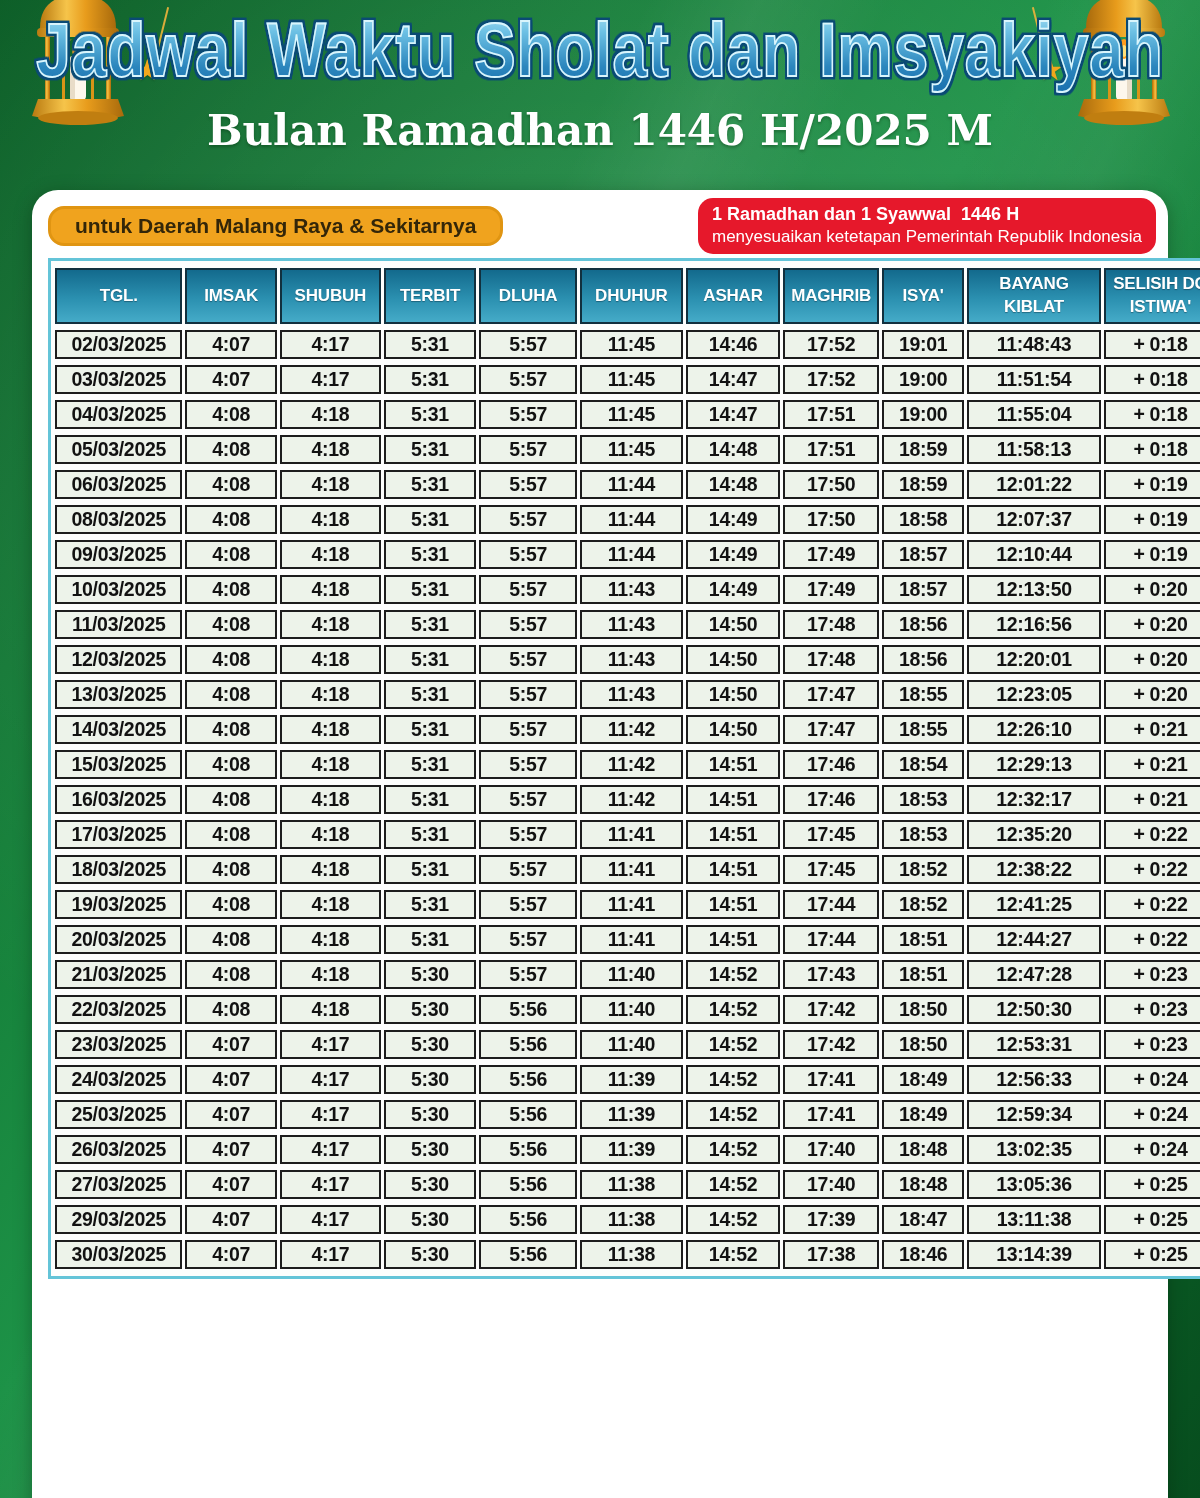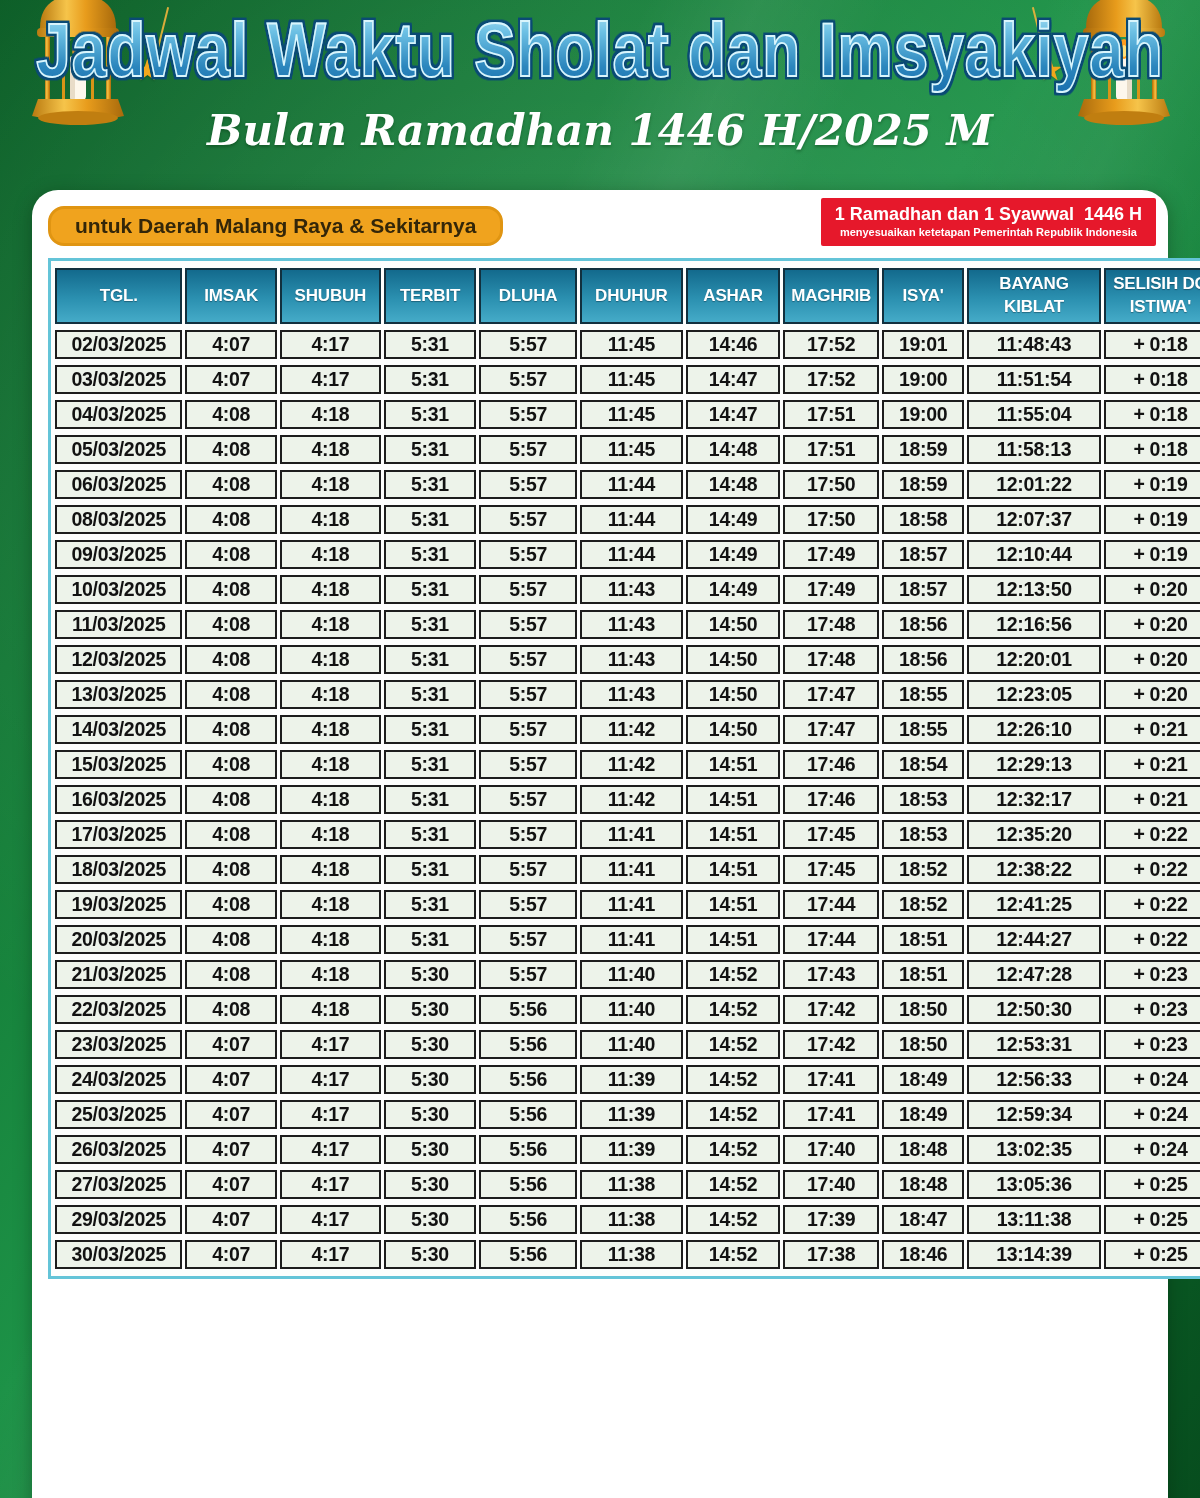--- a/index.html
+++ b/index.html
@@ -25,21 +25,21 @@
     transform:scaleY(1.22); transform-origin:top center;
     background:linear-gradient(180deg,#b7e6f6 0%, #6cc0e4 30%, #2b86bd 70%, #1a6fae 100%);
     -webkit-background-clip:text; background-clip:text; color:transparent;
     -webkit-text-stroke:1.5px #d9f5fc;
     filter:
       drop-shadow(2px 0 0 #0a4a74) drop-shadow(-2px 0 0 #0a4a74)
       drop-shadow(0 2px 0 #0a4a74) drop-shadow(0 -2px 0 #0a4a74);
   }
   .subtitle {
     position:absolute; top:106px; left:0; right:0; text-align:center;
-    font-family:"DejaVu Serif", serif; font-style:italic; font-weight:bold;
+    font-family:"DejaVu Serif", serif; font-weight:bold;
     font-size:42px; color:#ffffff;
     text-shadow:0 2px 3px rgba(0,40,10,0.35);
   }
 
   
   .lantern { position:absolute; top:-6px; width:92px; height:150px; }
   .lantern.left { left:32px; }
   .lantern.right { right:30px; transform:scaleX(-1); }
   .hang-star { position:absolute; font-size:30px; color:#f3a81c;
     text-shadow:0 1px 2px rgba(0,0,0,0.25); }
@@ -59,25 +59,25 @@
   }
   .badge-region {
     position:absolute; left:16px; top:16px;
     background:#f0a31e; color:#332609;
     border:3px solid #e09512; border-radius:16px;
     padding:5px 24px; font-size:21px; font-weight:bold;
   }
   .badge-notice {
     position:absolute; right:12px; top:8px;
     background:#e6182b; color:#ffffff;
-    border-radius:2px; padding:5px 14px 7px;
-    text-align:center; line-height:1.25;
+    border-radius:15px; padding:5px 14px 7px;
+    text-align:left; line-height:1.25;
   }
   .badge-notice .l1 { font-size:18px; font-weight:bold; white-space:pre-wrap; }
-  .badge-notice .l2 { font-size:11px; font-weight:bold; }
+  .badge-notice .l2 { font-size:17px; font-weight:normal; }
 
   
   .table-wrap {
     position:absolute; left:16px; top:68px;
     border:3px solid #64c4d8; background:#fdfefd; padding:1px;
   }
   table { border-collapse:separate; border-spacing:3px 6px; width:1168px; }
   th {
     background:linear-gradient(180deg,#136a8d 0%, #2b90b0 55%, #45abc8 100%);
     border:2px solid #11303e; color:#ffffff;

